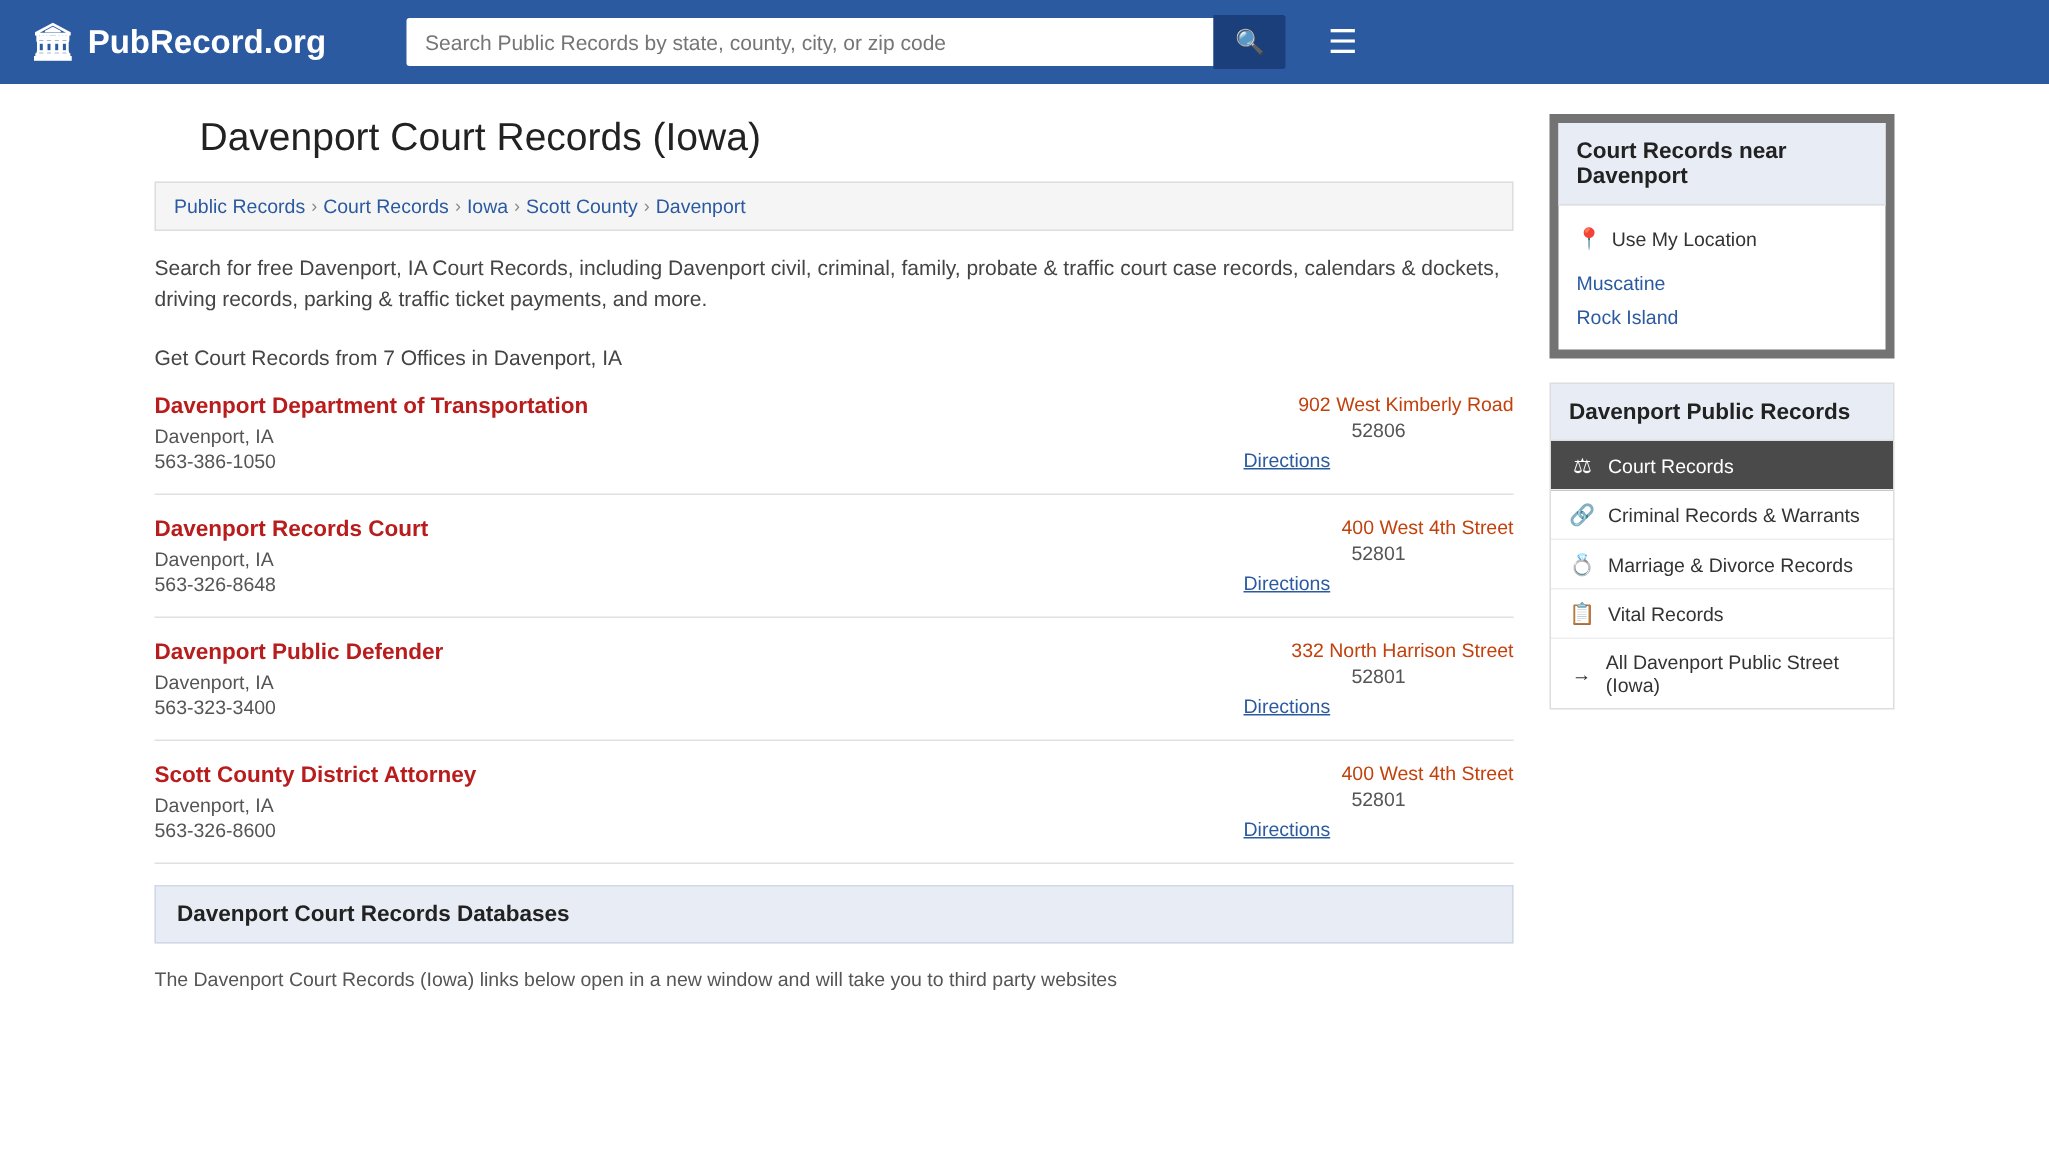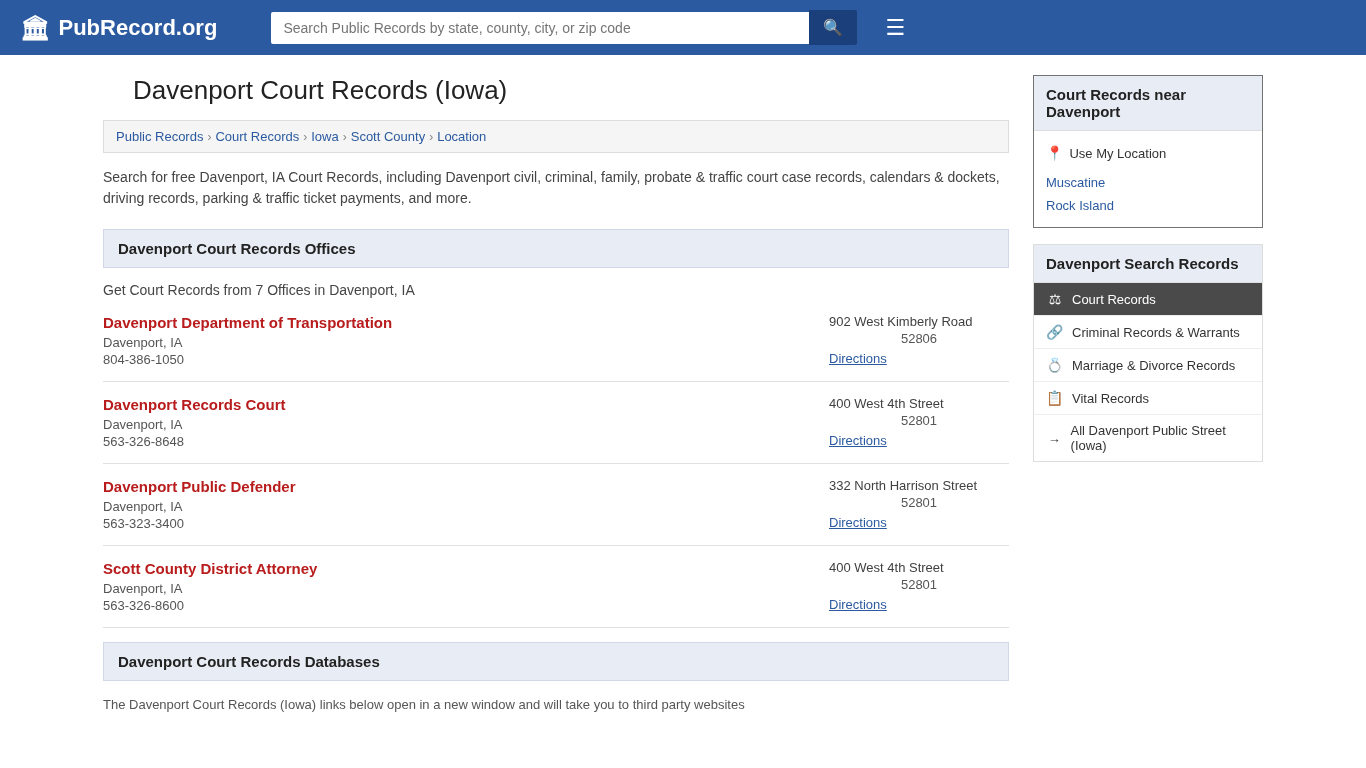--- a/index.html
+++ b/index.html
@@ -86,21 +86,21 @@
 
     
     .breadcrumb {
       background: #f5f5f5;
       border: 1px solid #ddd;
       padding: 8px 12px;
       font-size: 13px;
       margin-bottom: 14px;
       display: flex;
       flex-wrap: wrap;
-      align-items: flex-end;
+      align-items: flex-start;
       gap: 4px;
     }
     .breadcrumb a {
       color: #2b5aa0;
       text-decoration: none;
     }
     .breadcrumb .sep { color: #888; font-size: 12px; }
 
     
     .description {
@@ -152,22 +152,23 @@
     .office-phone {
       font-size: 13px;
       color: #555;
     }
     .office-right {
       text-align: left;
       min-width: 180px;
     }
     .office-address {
       font-size: 13px;
-      color: #404040;
+      color: #c2410c;
       margin-bottom: 2px;
+      text-align: right;
     }
     .office-zip {
       font-size: 13px;
       color: #555;
       margin-bottom: 4px;
       text-align: center;
     }
     .directions-link {
       color: #2b5aa0;
       text-decoration: underline;
@@ -178,21 +179,21 @@
     
     .databases-desc {
       font-size: 13px;
       color: #555;
       margin-top: 6px;
       line-height: 1.5;
     }
 
     
     .sidebar-box {
-      border: 1px solid #737373;
+      border: 6px solid #737373;
       margin-bottom: 16px;
     }
     .sidebar-box-title {
       background: #e8edf5;
       padding: 10px 12px;
       font-size: 15px;
       font-weight: bold;
       color: #222;
       border-bottom: 1px solid #ddd;
     }
@@ -291,36 +292,35 @@
 
     <nav class="breadcrumb">
       <a href="#">Public Records</a>
       <span class="sep">›</span>
       <a href="#">Court Records</a>
       <span class="sep">›</span>
       <a href="#">Iowa</a>
       <span class="sep">›</span>
       <a href="#">Scott County</a>
       <span class="sep">›</span>
-      <a href="#">Location</a>
+      <a href="#">Davenport</a>
     </nav>
 
     <p class="description">Search for free Davenport, IA Court Records, including Davenport civil, criminal, family, probate &amp; traffic court case records, calendars &amp; dockets, driving records, parking &amp; traffic ticket payments, and more.</p>
 
-    <div class="section-header">Davenport Court Records Offices</div>
 
     <p class="office-count">Get Court Records from 7 Offices in Davenport, IA</p>
 
     <div>
 
       <div class="office-item">
         <div class="office-left">
           <div class="office-name">Davenport Department of Transportation</div>
           <div class="office-city">Davenport, IA</div>
-          <div class="office-phone">804-386-1050</div>
+          <div class="office-phone">563-386-1050</div>
         </div>
         <div class="office-right">
           <div class="office-address">902 West Kimberly Road</div>
           <div class="office-zip">52806</div>
           <a class="directions-link" href="#">Directions</a>
         </div>
       </div>
 
       <div class="office-item">
         <div class="office-left">
@@ -376,21 +376,21 @@
         <button class="sidebar-location-btn">
           <span class="location-icon">📍</span>
           <span>Use My Location</span>
         </button>
         <a href="#" class="sidebar-link">Muscatine</a>
         <a href="#" class="sidebar-link">Rock Island</a>
       </div>
     </div>
 
     <div class="sidebar-records-box">
-      <div class="sidebar-records-title">Davenport Search Records</div>
+      <div class="sidebar-records-title">Davenport Public Records</div>
 
       <a href="#" class="sidebar-record-item active">
         <span class="rec-icon">⚖</span>
         <span>Court Records</span>
       </a>
       <a href="#" class="sidebar-record-item">
         <span class="rec-icon">🔗</span>
         <span>Criminal Records &amp; Warrants</span>
       </a>
       <a href="#" class="sidebar-record-item">

